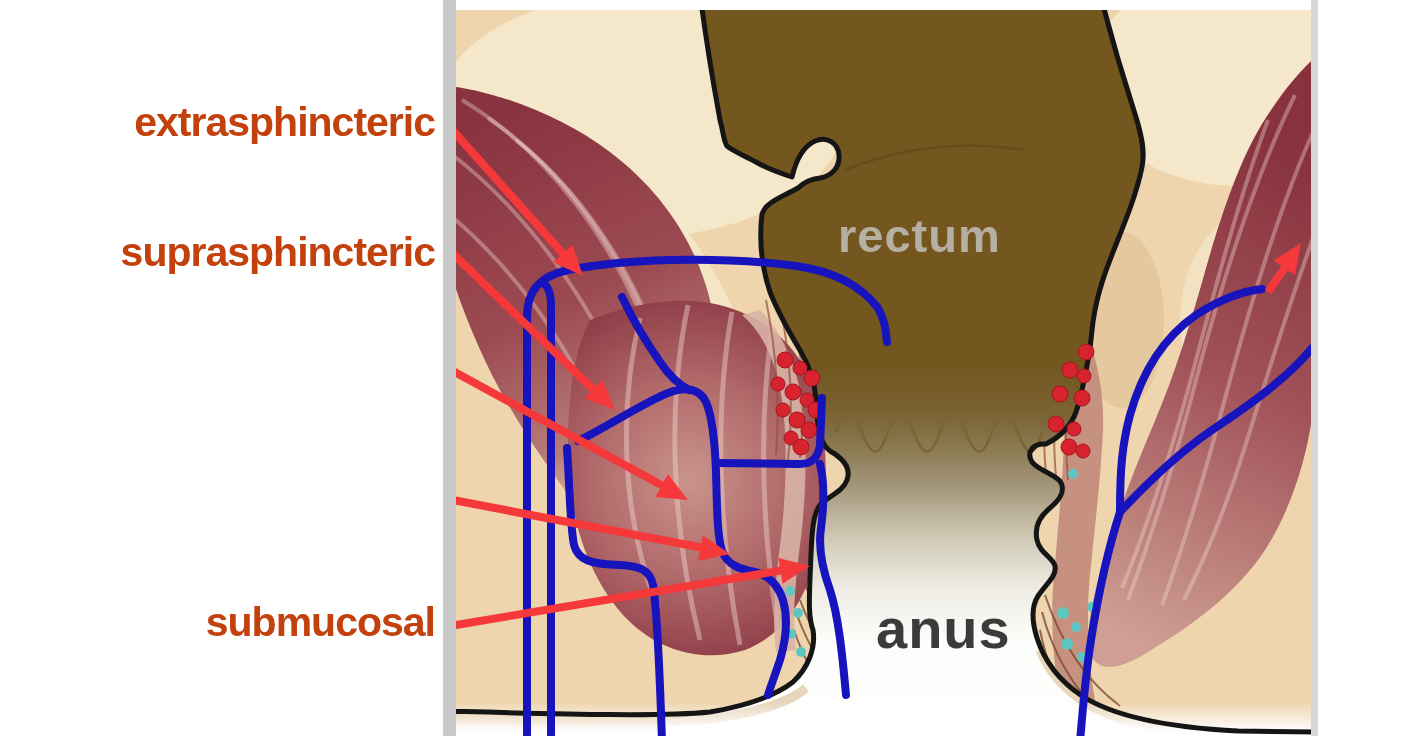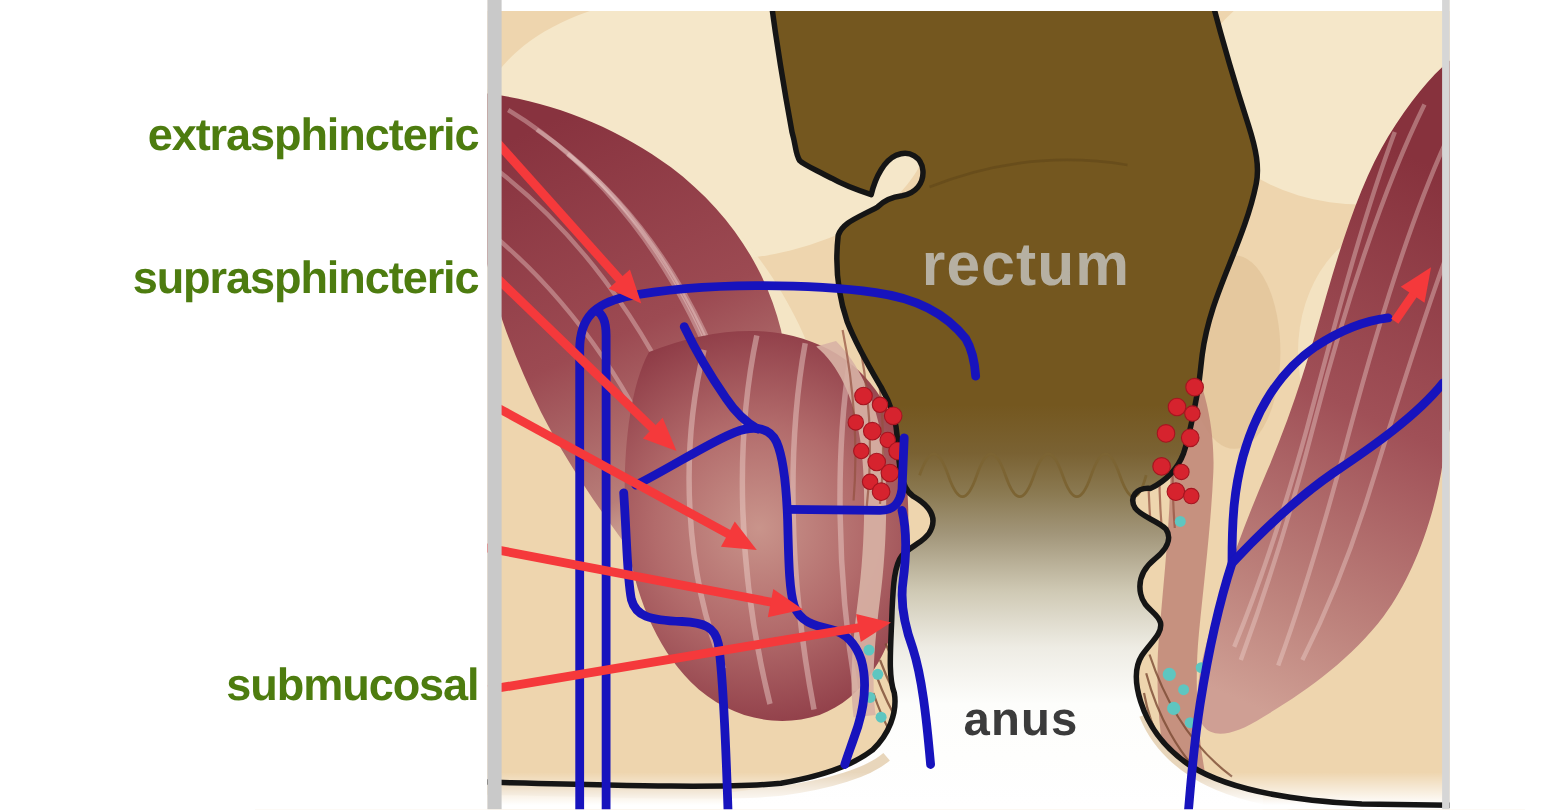--- a/index.html
+++ b/index.html
@@ -8,32 +8,32 @@
     width:1408px;height:736px;
     overflow:hidden;
     background:#ffffff;
     font-family:"Liberation Sans",sans-serif;
   }
   .stage svg{position:absolute;left:0;top:0;}
   .flabel{
     position:absolute;
     right:973px;
     font:700 41px/1.05 "Liberation Sans",sans-serif;
-    color:#4d7c0f;
+    color:#c2410c;
     letter-spacing:-1px;
     white-space:nowrap;
   }
   .anatomy-label{
     position:absolute;
     font-family:"Liberation Sans",sans-serif;
     font-weight:700;
     white-space:nowrap;
   }
-  .rectum-label{ left:838px; top:208px; font-size:55px; color:#b6b0a2; letter-spacing:1px; }
-  .anus-label{ left:876px; top:630px; font-size:43px; color:#3b3b3b; letter-spacing:1px; }
+  .rectum-label{ left:838px; top:208px; font-size:47px; color:#b6b0a2; letter-spacing:1px; }
+  .anus-label{ left:876px; top:596px; font-size:56px; color:#3b3b3b; letter-spacing:1px; }
 </style>
 </head>
 <body>
 
 <div class="stage">
 
   <svg width="1408" height="736" viewBox="0 0 1408 736">
     <defs>
       <clipPath id="illo">
           <rect x="443" y="0" width="875" height="736"></rect>

